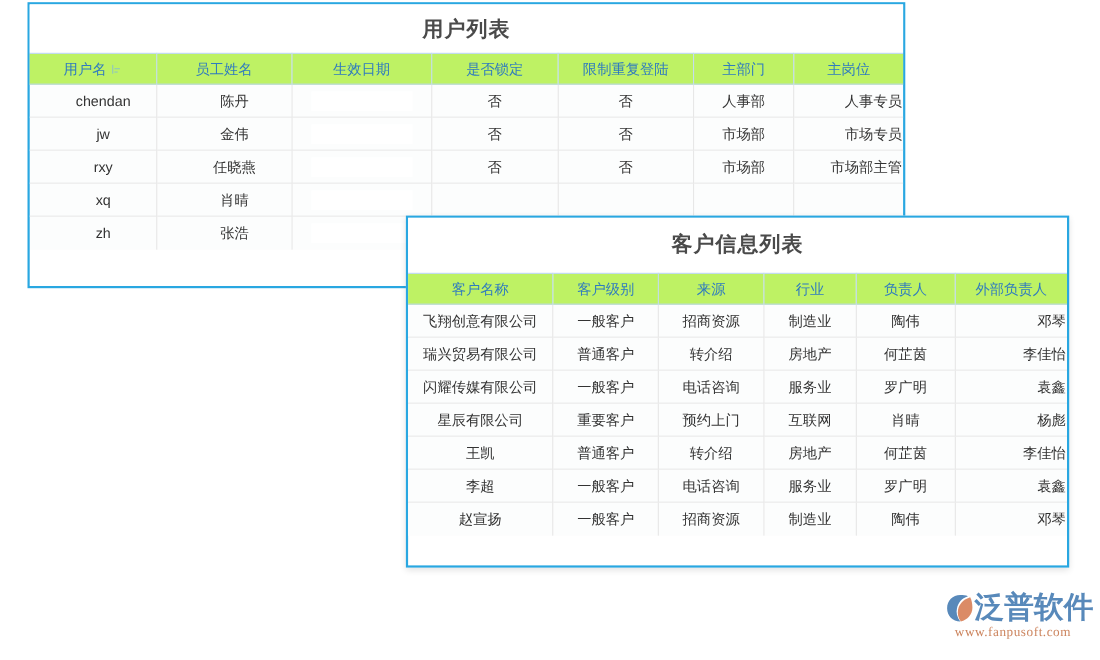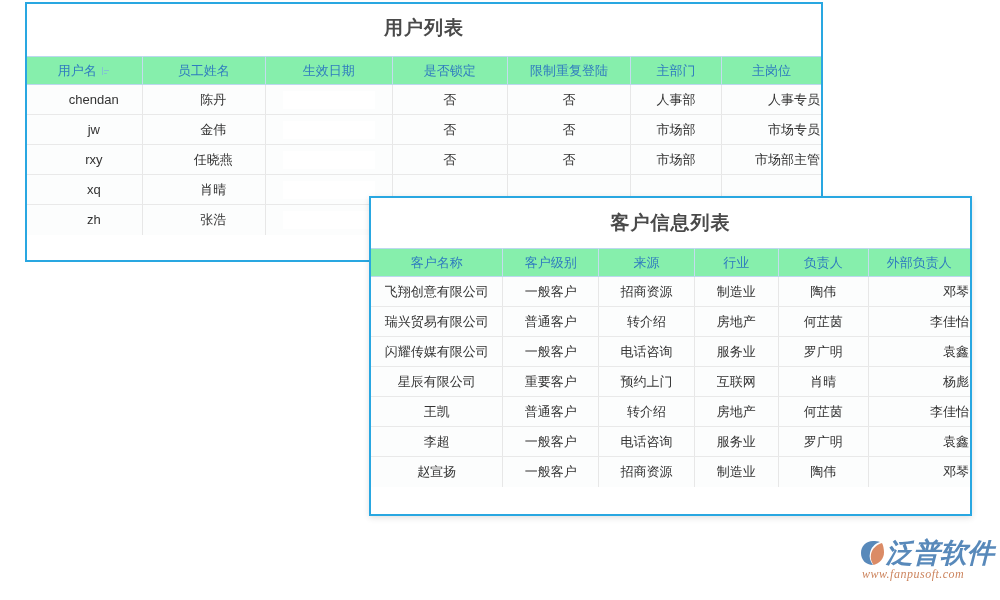--- a/index.html
+++ b/index.html
@@ -42,35 +42,35 @@
   .panel-title {
     text-align: center;
     font-size: 19px;
     font-weight: bold;
     color: #4a4a4a;
     letter-spacing: 1px;
     box-sizing: border-box;
     background: #ffffff;
   }
   #user-panel .panel-title {
-    height: 52px;
+    height: 44px;
     line-height: 48px;
   }
   #customer-panel .panel-title {
     height: 50px;
     line-height: 50px;
   }
 
   table.grid {
     border-collapse: collapse;
     width: 100%;
     table-layout: fixed;
   }
   table.grid th {
-    background: #86efac;
+    background: #bef264;
     color: #2f7bbf;
     font-weight: normal;
     font-size: 13px;
     height: 28px;
     border-right: 1px solid #c4dcef;
     border-top: 1px solid #bcd8ee;
     border-bottom: 1px solid #bcd8ee;
     text-align: center;
     box-sizing: border-box;
     white-space: nowrap;
@@ -131,37 +131,36 @@
 
   
   #watermark {
     position: absolute;
     left: 860px;
     top: 538px;
     width: 138px;
     height: 46px;
     pointer-events: none;
     opacity: 0.92;
-    font-style: italic;
   }
   #watermark .wm-text {
     position: absolute;
     left: 26px;
     top: 0px;
     font-size: 27px;
     font-weight: bold;
     color: #4a7fb5;
     letter-spacing: 0px;
     white-space: nowrap;
     line-height: 30px;
     font-family: "DejaVu Sans", sans-serif;
   }
   #watermark .wm-url {
     position: absolute;
-    left: 2px;
+    left: 8px;
     top: 29px;
     font-size: 12px;
     color: #c87a50;
     font-family: "Liberation Serif", serif;
     letter-spacing: 0.5px;
     white-space: nowrap;
   }
   #watermark .wm-logo {
     position: absolute;
     left: 0px;

